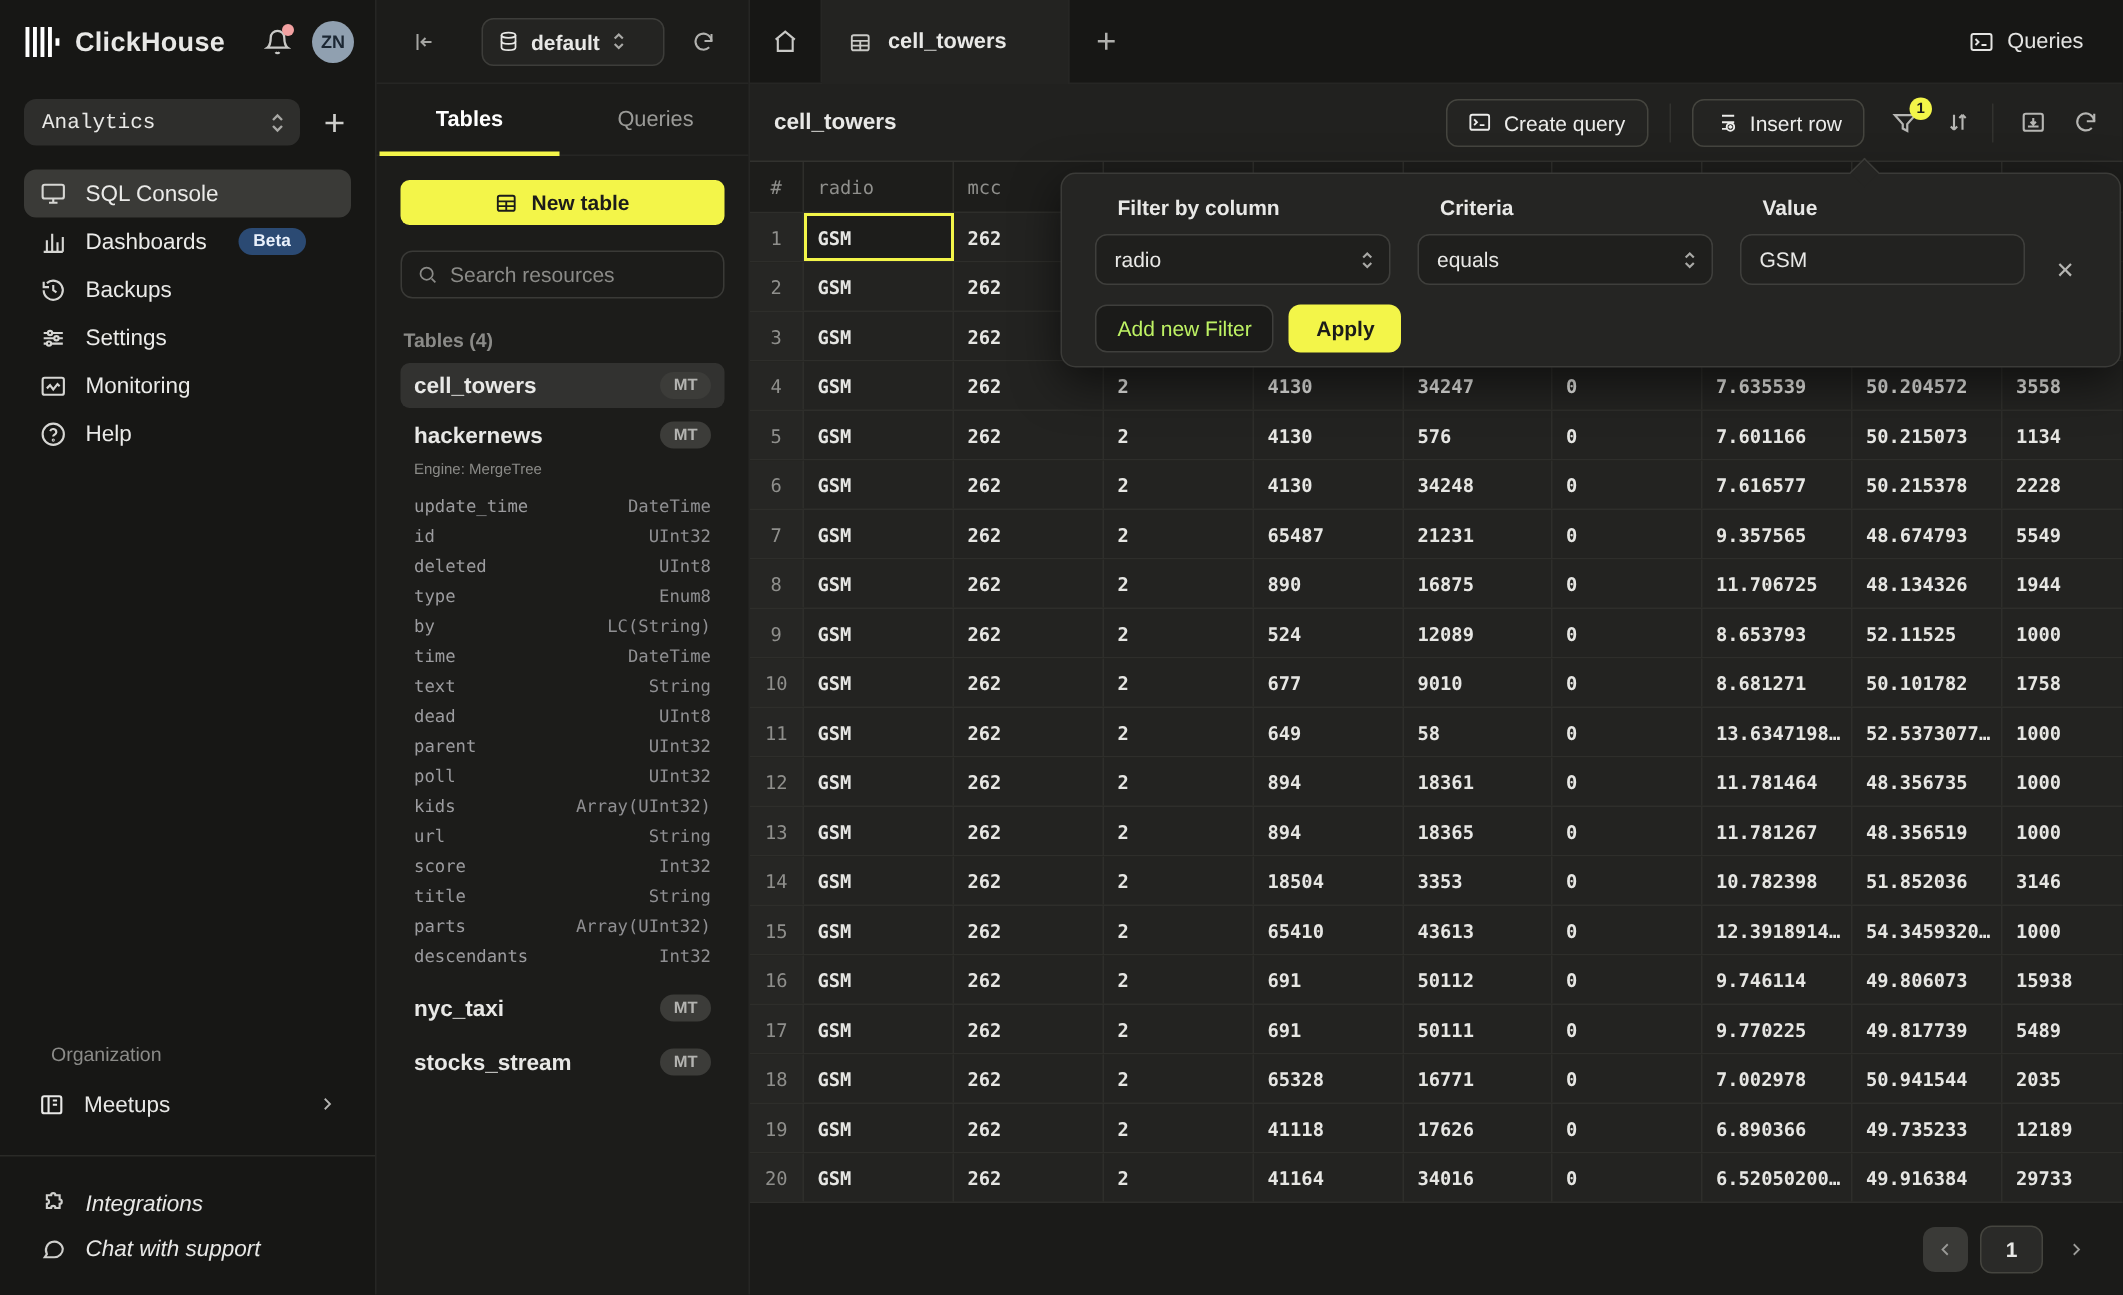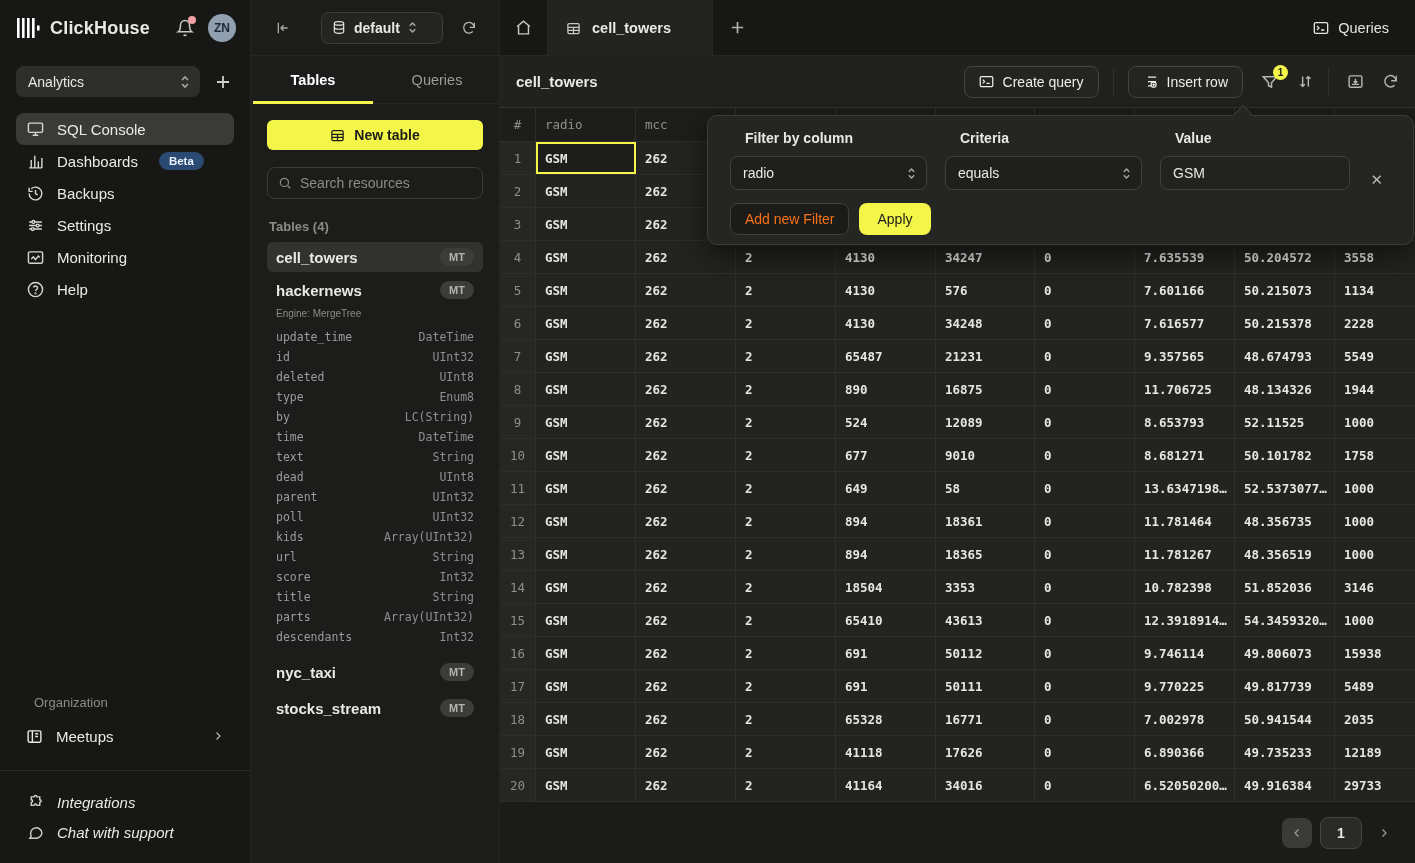--- a/index.html
+++ b/index.html
@@ -12,21 +12,21 @@
              background:#171715; display:flex; flex-direction:column; }
   .sb-header { height:56px; display:flex; align-items:center; padding:0 14px 0 16px; }
   .logo-mark { margin-right:10px; }
   .brand-name { font-size:18px; font-weight:700; letter-spacing:.2px; }
   .bell-wrap { margin-left:auto; position:relative; color:#c9c9c6; }
   .bell-dot { position:absolute; top:-3px; right:-2px; width:8px; height:8px;
               border-radius:50%; background:#f2a1a1; }
   .avatar { width:28px; height:28px; border-radius:50%; background:#90a0b0;
             color:#1c2733; font-size:12px; font-weight:700; display:flex;
             align-items:center; justify-content:center; margin-left:14px; }
-  .ws-row { display:flex; align-items:center; padding:10px 16px 14px; gap:12px; }
+  .ws-row { display:flex; align-items:center; padding:10px 16px 14px; gap:12px;font-family:Liberation Mono, monospace; }
   .ws-select { flex:1; height:31px; background:#2e2e2c; border-radius:8px;
                display:flex; align-items:center; padding:0 10px 0 12px; font-size:14px; }
   .ws-select .chev { margin-left:auto; color:#a8a8a5; }
   .plus-btn { color:#cfcfcc; width:22px; display:flex; justify-content:center; }
   .nav { padding:2px 16px; }
   .nav-item { height:32px; border-radius:8px; display:flex; align-items:center;
               gap:13px; padding:0 10px; font-size:15px; color:#eaeae8; }
   .nav-item.active { background:#3a3a37; }
   .nav-item .ic { width:18px; display:flex; justify-content:center; color:#d6d6d3; }
   .beta-badge { background:#2b4a73; color:#e8f0fb; font-size:11.5px; font-weight:700;
@@ -152,23 +152,23 @@
   .pop-label { font-size:14px; font-weight:600; margin-bottom:10px;margin-left:15px; }
   .pop-select { height:34px; background:#1f1f1d; border:1px solid #3f3f3c; border-radius:8px;
              display:flex; align-items:center; padding:0 10px 0 12px; font-size:14px; }
   .pop-select .chev { margin-left:auto; color:#a8a8a5; }
   .pop-input { width:100%; height:34px; background:#222220; border:1px solid #3f3f3c;
              border-radius:8px; color:#e8e8e6; font-size:14px; padding:0 12px; outline:0;
              font-family:"Liberation Sans",sans-serif; }
   .pop-close { position:absolute; right:30px; top:55px; color:#b6b6b3; font-size:15px; }
   .pop-actions { display:flex; gap:10px; margin-top:13px; }
   .pop-add { height:32px; border:1px solid #3f3f3c; background:#1b1b19; border-radius:8px;
-             padding:0 14px; font-size:14px; color:#f97316; display:flex; align-items:center; }
+             padding:0 14px; font-size:14px; color:#bef264; display:flex; align-items:center; }
   .pop-apply { height:32px; background:#f3f549; color:#1c1c1a; border-radius:8px;
-             padding:0 18px; font-size:14px; font-weight:400; display:flex; align-items:center; }
+             padding:0 18px; font-size:14px; font-weight:700; display:flex; align-items:center; }
   .clickable { cursor:pointer; }
 </style>
 </head>
 <body>
 
 <aside class="sidebar">
   <div class="sb-header">
     <span class="logo-mark">
       <svg width="24" height="24" viewBox="0 0 24 24">
           <g fill="#fff">

